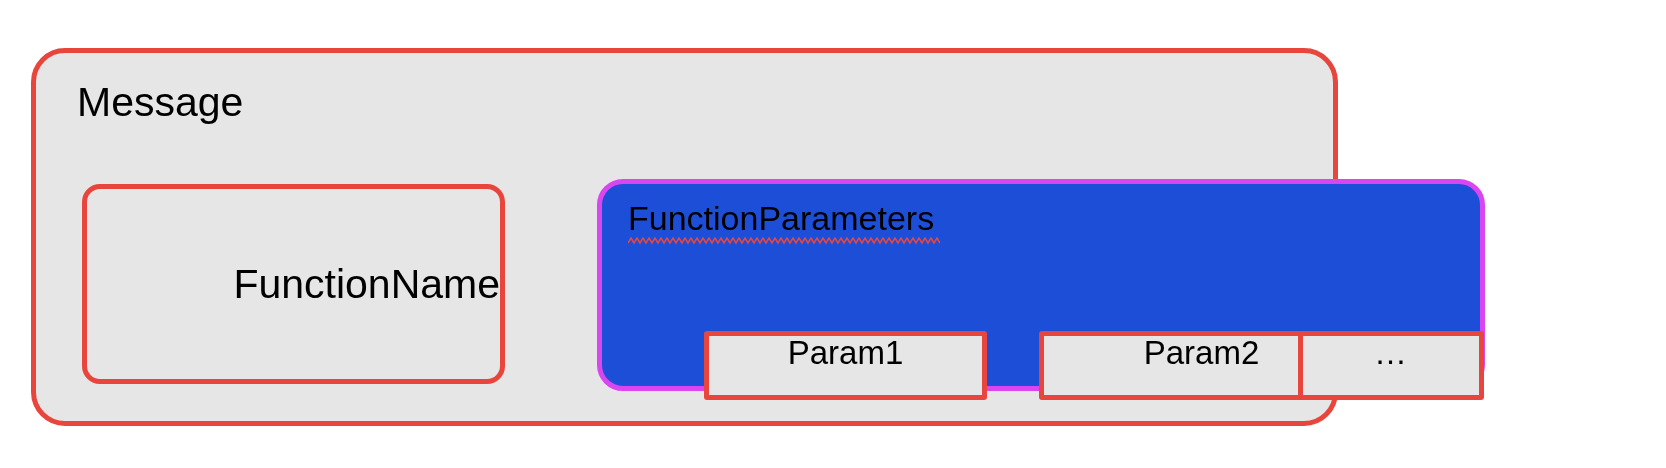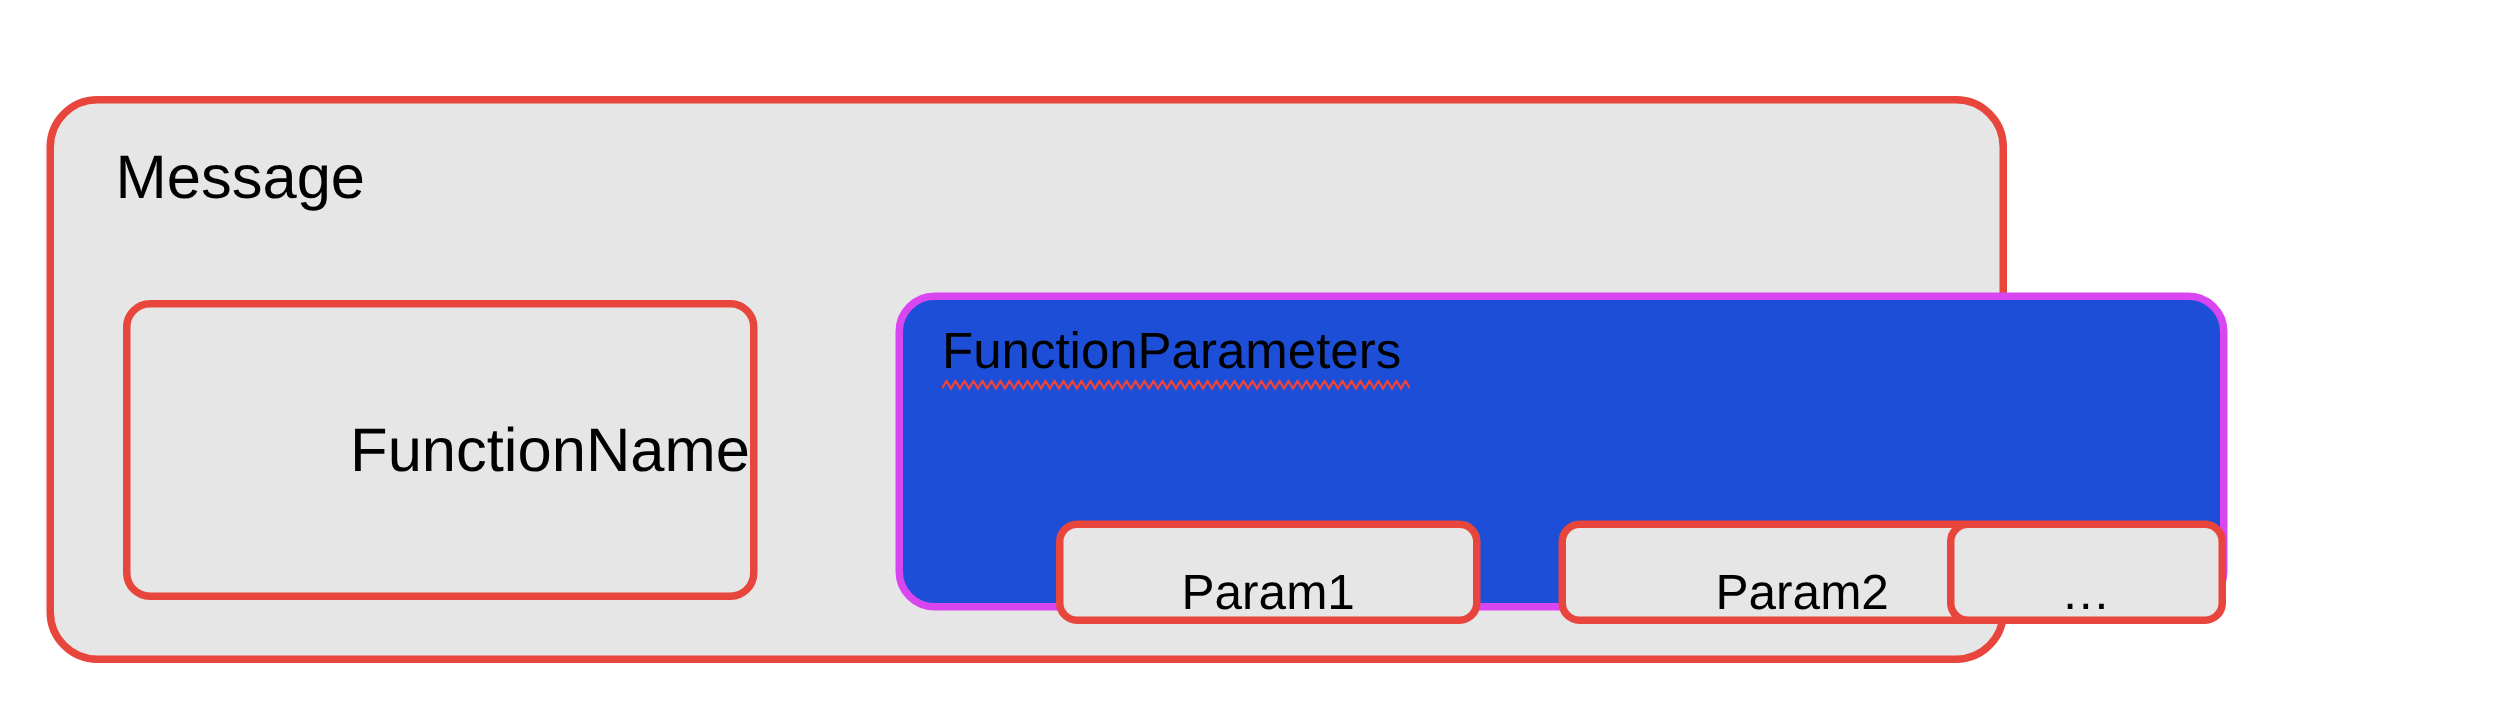--- a/index.html
+++ b/index.html
@@ -18,21 +18,21 @@
     position: relative;
     width: 1666px;
     height: 468px;
     background: #ffffff;
   }
 
   
   .message-box {
     position: absolute;
     left: 31px;
-    top: 64px;
+    top: 48px;
     width: 1307px;
     height: 378px;
     box-sizing: border-box;
     background: #e6e6e6;
     border: 5px solid #e8453c;
     border-radius: 34px;
   }
 
   .message-label {
     position: absolute;
@@ -112,23 +112,23 @@
     height: 100%;
   }
 
   .param-box {
     position: absolute;
     top: 147px;
     height: 69px;
     box-sizing: border-box;
     background: #e6e6e6;
     border: 5px solid #e8453c;
-    border-radius: 14px;
+    border-radius: 3px;
     display: flex;
-    align-items: flex-end;
+    align-items: flex-start;
     justify-content: center;
   }
 
   .param-box.p0 { left: 102px;  width: 283px; }
   .param-box.p1 { left: 437px;  width: 285px; padding-left: 40px; }
   .param-box.p2 { left: 696px;  width: 186px; }
 
   .param-label {
     font-size: 33px;
     line-height: 1;

